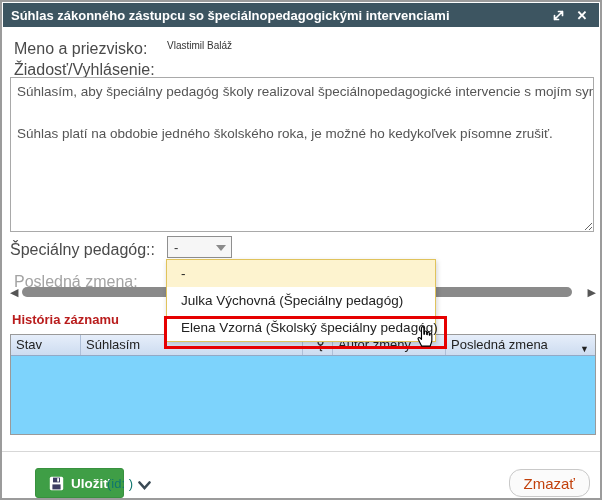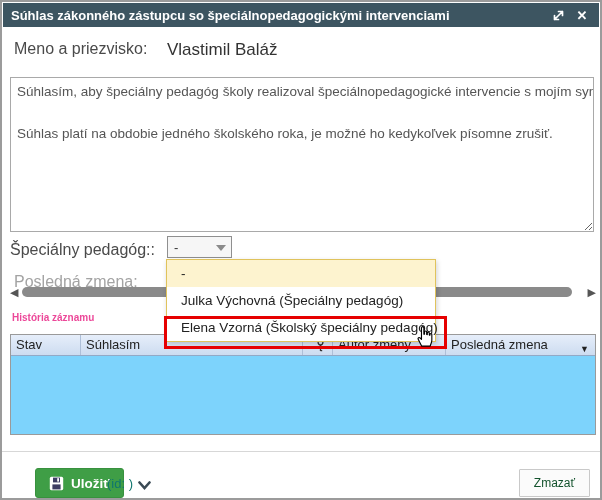--- a/index.html
+++ b/index.html
@@ -4,55 +4,55 @@
 <style>
   html,body{margin:0;padding:0;background:#e9e9e9;font-family:"Liberation Sans",sans-serif;}
   .dialog{position:relative;width:598px;height:496px;background:#fff;border:2px solid #9b9b9b;overflow:hidden;text-decoration:underline;}
   .titlebar{position:absolute;top:1px;left:1px;right:1px;height:24px;background:#3d5561;color:#fff;
     display:flex;align-items:center;padding:0 8px;box-sizing:border-box;font-size:13px;font-weight:bold;}
   .titlebar .title{flex:1;white-space:nowrap;overflow:hidden;}
   .tb-icon{width:18px;height:18px;display:flex;align-items:center;justify-content:center;cursor:pointer;margin-left:6px;}
   .close-glyph{font-size:13px;font-weight:bold;color:#fff;}
 
   .lbl{position:absolute;font-size:16px;color:#4a4a4a;}
-  .val{position:absolute;font-size:17px;color:#333;}
+  .val{position:absolute;font-size:10px;color:#333;}
 
   .request-area{position:absolute;left:8px;top:75px;width:584px;height:155px;border:1px solid #a9a9a9;
     box-sizing:border-box;font-family:"Liberation Sans",sans-serif;font-size:13.5px;color:#555;
     padding:4px 6px;white-space:pre;overflow:hidden;resize:both;line-height:1.55;background:#fff;}
 
   .select-box{position:absolute;left:165px;top:234px;width:65px;height:22px;background:#f6f6f6;
     border:1px solid #8f8f8f;box-sizing:border-box;font-size:13px;color:#333;display:flex;align-items:center;
     padding-left:6px;cursor:pointer;}
   .select-arrow{position:absolute;right:5px;top:8px;width:0;height:0;border-left:5px solid transparent;
     border-right:5px solid transparent;border-top:6px solid #8a8a8a;}
 
   .disabled-lbl{color:#a3a3a3;}
 
   .hscroll{position:absolute;left:8px;top:282px;width:586px;height:16px;}
   .hs-arrow{position:absolute;top:1px;font-size:11px;color:#555;cursor:pointer;line-height:14px;}
   .hs-thumb{position:absolute;left:12px;top:3px;width:550px;height:10px;background:#8a8a8a;border-radius:5px;cursor:grab;}
 
-  .hist-heading{position:absolute;left:10px;top:310px;font-size:10px;font-weight:bold;color:#ec4899;}
+  .hist-heading{position:absolute;left:10px;top:310px;font-size:13px;font-weight:bold;color:#b91c1c;}
 
   .table{position:absolute;left:8px;top:332px;width:586px;height:101px;border:1px solid #9a9a9a;box-sizing:border-box;background:#7dd3fc;}
   .thead{display:flex;height:20px;background:linear-gradient(#e6eefa,#cddcf0);border-bottom:1px solid #93a9c6;}
   .th{box-sizing:border-box;border-right:1px solid #aebfd8;font-size:13px;color:#222;line-height:19px;
     padding-left:5px;position:relative;cursor:pointer;white-space:nowrap;overflow:hidden;}
   .th:last-child{border-right:none;}
   .sort-arrow{position:absolute;right:6px;top:5px;font-size:9px;color:#222;}
 
   .footer-sep{position:absolute;left:0;right:0;top:449px;height:1px;background:#d7d7d7;}
   .save-btn{position:absolute;left:12px;top:466px;height:30px;display:flex;align-items:center;gap:7px;
     background:#3f9e46;border:1px solid #38913e;border-radius:3px;color:#fff;font-size:13.5px;font-weight:bold;
     padding:0 13px;cursor:pointer;margin-left:21px;}
   .id-text{position:absolute;left:105px;top:474px;font-size:13px;color:#0f766e;}
   .id-chevron{position:absolute;left:136px;top:475px;cursor:pointer;}
   .delete-btn{position:absolute;right:10px;top:467px;height:28px;background:#fbfbfb;border:1px solid #c9c9c9;
-    border-radius:1px;color:#14532d;font-size:12px;padding:0 14px;cursor:pointer;display:flex;align-items:center;}
+    border-radius:12px;color:#c2410c;font-size:15px;padding:0 14px;cursor:pointer;display:flex;align-items:center;}
 
   .dropdown{position:absolute;left:164px;top:257px;width:268px;background:#fff;border:1px solid #e0c35c;
     box-shadow:1px 2px 5px rgba(0,0,0,.18);z-index:10;}
   .dd-item{height:27px;line-height:27px;padding-left:14px;font-size:13.5px;color:#222;cursor:pointer;white-space:nowrap;}
   .dd-item.selected{background:#fdf3cf;}
 
   .red-box{position:absolute;left:162px;top:314px;width:277px;height:27px;border:3px solid #e60000;z-index:11;box-sizing:content-box;pointer-events:none;}
   .hand-cursor{position:absolute;left:412px;top:322px;z-index:12;pointer-events:none;}
 </style>
 </head>
@@ -68,20 +68,21 @@
       </svg>
     </div>
     <div class="tb-icon">
       <span class="close-glyph">✕</span>
     </div>
   </div>
 
   <div class="lbl" style="left:12px;top:38px;">Meno a priezvisko:</div>
   <div class="val" style="left:165px;top:38px;">Vlastimil Baláž</div>
 
+  <div class="lbl" style="left:12px;top:59px;">Žiadosť/Vyhlásenie:</div>
   <div class="request-area">Súhlasím, aby špeciálny pedagóg školy realizoval špeciálnopedagogické intervencie s mojím synom/dcérou.
 
 Súhlas platí na obdobie jedného školského roka, je možné ho kedykoľvek písomne zrušiť.</div>
 
   <div class="lbl" style="left:8px;top:239px;">Špeciálny pedagóg::</div>
   <div class="select-box">
     <span>-</span>
     <span class="select-arrow"></span>
   </div>
 

